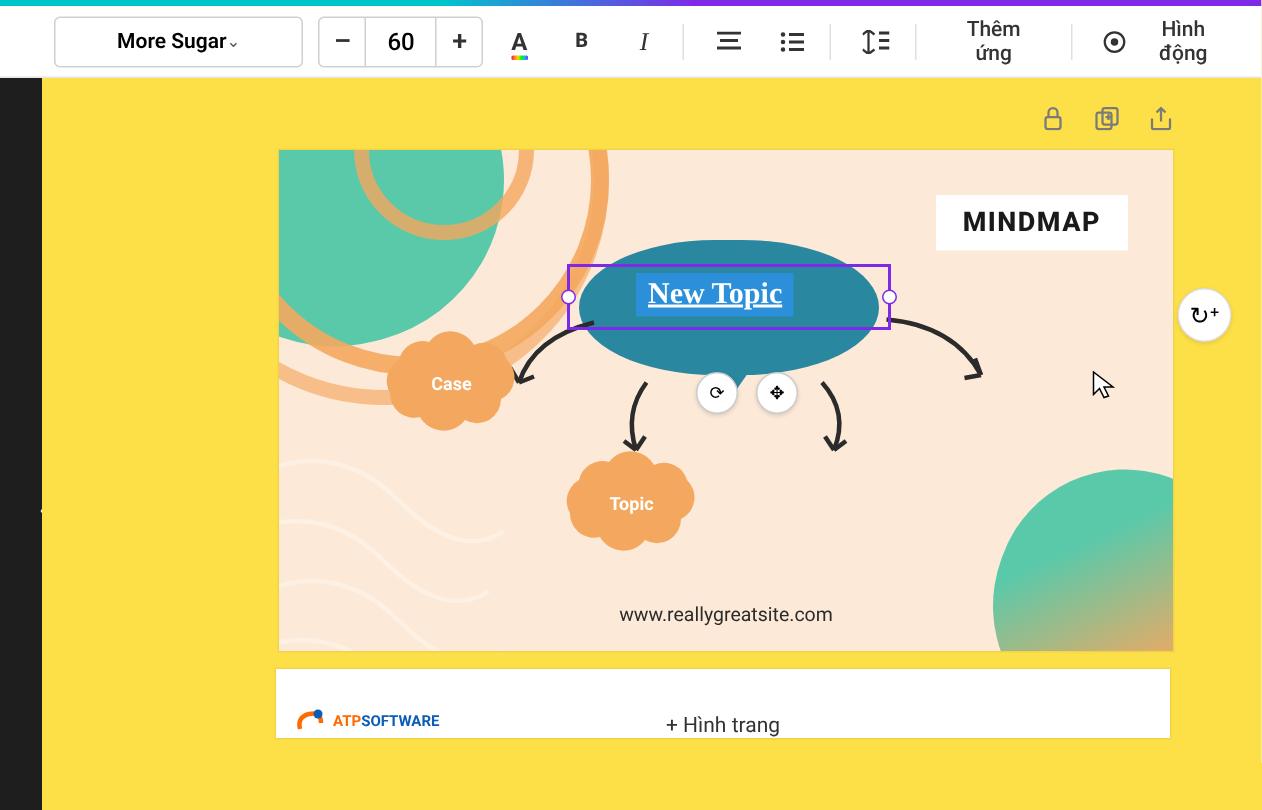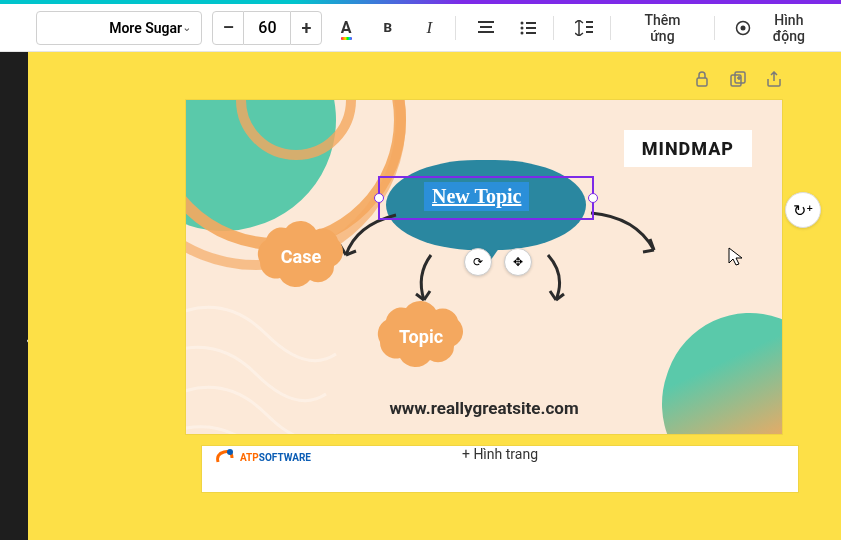--- a/index.html
+++ b/index.html
@@ -1,21 +1,21 @@
 <!DOCTYPE html>
 <html><head>
 <meta charset="utf-8">
 <style>
 * { box-sizing: border-box; margin: 0; padding: 0; font-family: -apple-system, BlinkMacSystemFont, "Segoe UI", Roboto, sans-serif; }
 html, body { width: 841px; height: 540px; overflow: hidden; background: #f5f5f5; }
 
 .topbar-accent { height: 4px; background: linear-gradient(90deg, #00c4cc 0%, #00c4cc 35%, #7d2ae8 55%, #7d2ae8 100%); }
 
 .toolbar { display: flex; align-items: center; height: 48px; background: #fff; border-bottom: 1px solid #e5e5e5; padding: 0 8px; gap: 2px; }
-.font-select { display: flex; align-items: center; width: 168px; height: 34px; border: 1px solid #d0d0d0; border-radius: 4px; padding: 0 10px; justify-content: flex-end; cursor: pointer; margin-left: 28px; }
+.font-select { display: flex; align-items: center; width: 168px; height: 34px; border: 1px solid #d0d0d0; border-radius: 4px; padding: 0 10px; justify-content: center; cursor: pointer; margin-left: 28px; }
 .font-select span:first-child { font-weight: 600; font-size: 14px; }
 .chev { font-size: 11px; color: #555; }
 .size-group { display: flex; align-items: center; margin-left: 8px; }
 .sq-btn { width: 32px; height: 34px; border: 1px solid #d0d0d0; background: #fff; display: flex; align-items: center; justify-content: center; font-size: 18px; font-weight: 600; cursor: pointer; color: #333; }
 .sq-btn.l { border-radius: 4px 0 0 4px; }
 .sq-btn.r { border-radius: 0 4px 4px 0; }
 .size-input { width: 46px; height: 34px; border: 1px solid #d0d0d0; border-left: none; border-right: none; text-align: center; font-size: 16px; font-weight: 500; }
 .tbtn { width: 36px; height: 34px; display: flex; align-items: center; justify-content: center; background: transparent; border: none; cursor: pointer; color: #333; margin-left: 4px; }
 .dvd { width: 1px; height: 24px; background: #e0e0e0; margin: 0 6px; }
 .txt-btn { padding: 0 12px; height: 34px; display: flex; align-items: center; background: transparent; border: none; cursor: pointer; font-size: 14px; font-weight: 500; color: #333; gap: 6px; }
@@ -43,36 +43,36 @@
 .title-box { position: absolute; top: 30px; right: 30px; background: #fff; padding: 8px 18px; font-weight: 800; font-size: 18px; letter-spacing: 1px; color: #1a1a1a; }
 
 .bubble { position: absolute; top: 60px; left: 200px; width: 200px; height: 90px; background: #2a87a0; border-radius: 50% / 55%; }
 .bubble::after { content: ""; position: absolute; bottom: -14px; left: 88px; width: 0; height: 0; border-left: 14px solid transparent; border-right: 14px solid transparent; border-top: 20px solid #2a87a0; }
 .sel-box { position: absolute; top: 76px; left: 192px; width: 216px; height: 44px; border: 2px solid #7d2ae8; }
 .sel-handle { position: absolute; width: 10px; height: 10px; background: #fff; border: 1.5px solid #7d2ae8; border-radius: 50%; }
 .sh-l { top: 50%; left: -6px; transform: translateY(-50%); }
 .sh-r { top: 50%; right: -6px; transform: translateY(-50%); }
 .bubble-text { position: absolute; top: 82px; left: 240px; background: #2b8fd9; padding: 3px 8px; color: #fff; font-weight: 700; font-size: 20px; font-family: "Comic Sans MS", cursive; }
 
-.cloud { position: absolute; width: 110px; height: 72px; display: flex; align-items: center; justify-content: center; color: #fff; font-weight: 700; font-size: 18px; font-family: "Comic Sans MS", cursive; }
+.cloud { position: absolute; width: 110px; height: 72px; display: flex; align-items: center; justify-content: center; color: #fff; font-weight: 700; font-size: 12px; font-family: "Comic Sans MS", cursive; }
 .cloud svg { position: absolute; inset: 0; }
 .cloud span { position: relative; z-index: 1; }
 .c-case  { top: 120px; left: 60px; }
 .c-data  { top: 200px; left: 180px; }
 .c-test  { top: 200px; left: 330px; }
 .c-goals { top: 120px; left: 440px; width: 120px; }
 
 .arrow { position: absolute; stroke: #2b2b2b; stroke-width: 3; fill: none; }
 
 .floating-ctrl { position: absolute; top: 196px; left: 436px; display: flex; gap: 12px; }
 .fc-btn { width: 28px; height: 28px; border-radius: 50%; background: #fff; border: 1px solid #ccc; display: flex; align-items: center; justify-content: center; font-size: 12px; cursor: pointer; box-shadow: 0 1px 3px rgba(0,0,0,0.15); }
 
-.site-url { position: absolute; bottom: 16px; left: 0; right: 0; text-align: center; font-size: 17px; font-weight: 700; color: #2b2b2b; }
-
-.add-page { position: absolute; top: 394px; left: 174px; width: 596px; height: 46px; background: #fff; display: flex; align-items: flex-start; justify-content: center; font-size: 14px; color: #333; cursor: pointer; box-shadow: 0 0 0 1px rgba(0,0,0,0.05); }
+.site-url { position: absolute; bottom: 16px; left: 0; right: 0; text-align: center; font-size: 13px; font-weight: 400; color: #2b2b2b; }
+
+.add-page { position: absolute; top: 394px; left: 156px; width: 596px; height: 46px; background: #fff; display: flex; align-items: flex-end; justify-content: center; font-size: 14px; color: #333; cursor: pointer; box-shadow: 0 0 0 1px rgba(0,0,0,0.05); }
 .logo { position: absolute; left: 12px; display: flex; align-items: center; gap: 4px; font-size: 10px; font-weight: 700; color: #ff6a00; }
 .logo .sw { color: #0b5db5; }
 
 .rcyc { position: absolute; top: 140px; right: 20px; width: 36px; height: 36px; border-radius: 50%; background: #fff; border: 1px solid #ddd; display: flex; align-items: center; justify-content: center; cursor: pointer; box-shadow: 0 1px 3px rgba(0,0,0,0.12); font-size: 16px; }
 
 .cursor { position: absolute; top: 195px; left: 700px; font-size: 16px; color: #000; pointer-events: none; z-index: 50; }
 </style>
 </head>
 <body>
 

